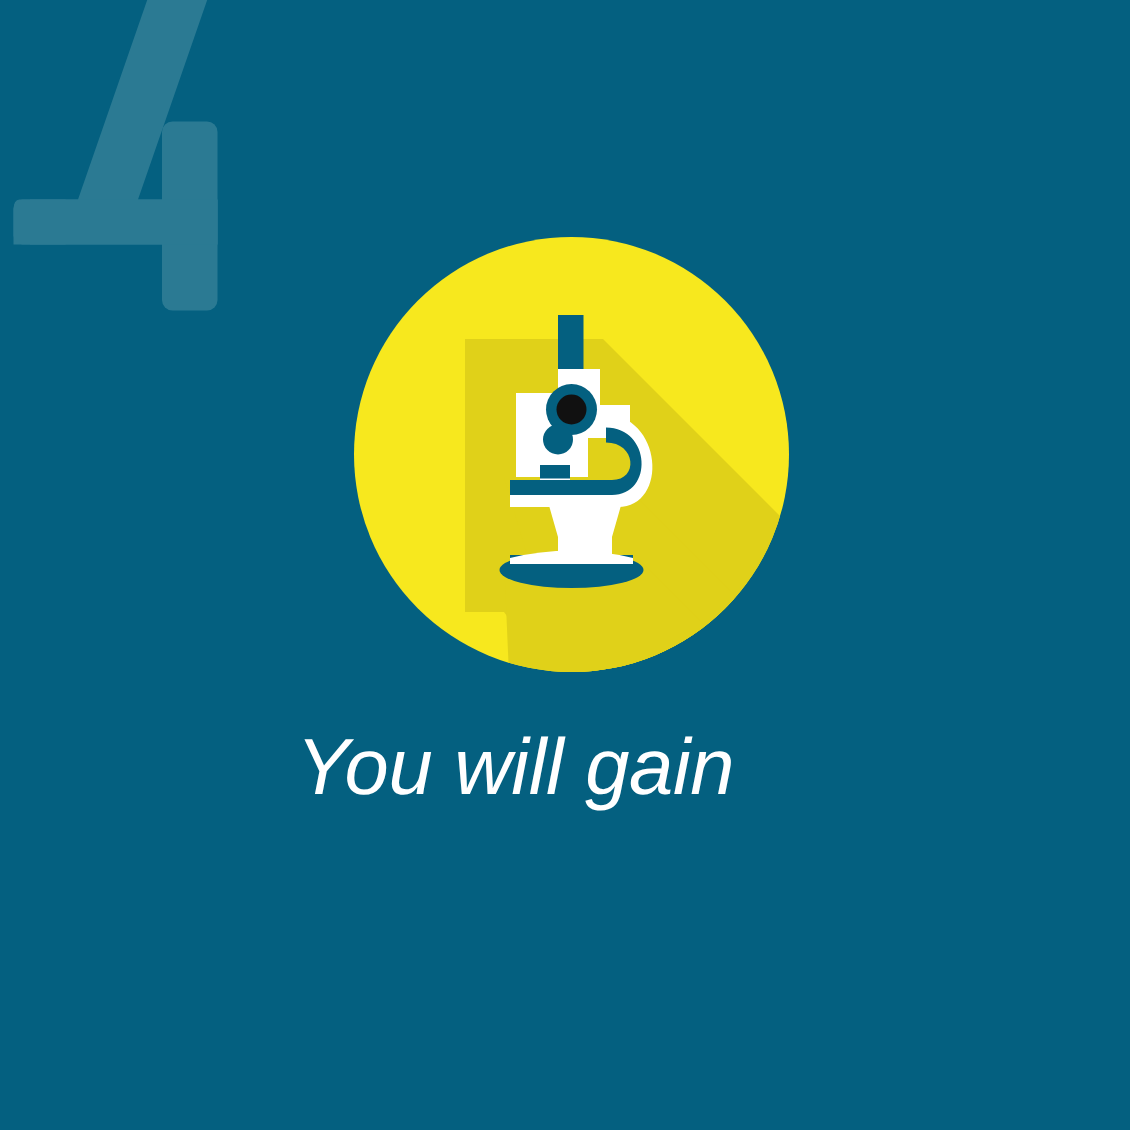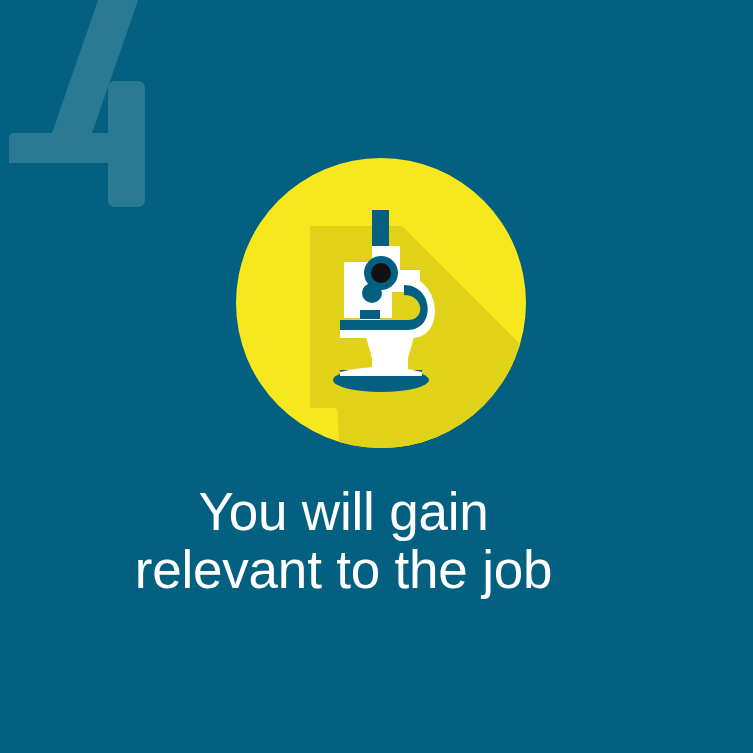--- a/index.html
+++ b/index.html
@@ -51,20 +51,21 @@
     left: 0;
     top: 483px;
     width: 687px;
     text-align: center;
     color: #ffffff;
     font-family: "Liberation Sans", sans-serif;
     font-size: 53px;
     line-height: 58px;
     font-weight: 400;
     letter-spacing: -0.2px;
+    font-style: italic;
   }
   #caption-block .caption-line {
     display: block;
     white-space: pre;
   }
 </style>
 </head>
 <body>
 
 <div id="infographic-card" style="background: rgb(4, 96, 128);">
@@ -153,16 +154,15 @@
 
         <ellipse cx="145" cy="222" rx="48" ry="12" fill="#046080"></ellipse>
         <rect x="104" y="212" width="82" height="10" fill="#046080"></rect>
         <path d="M 104 214 Q 145 204 186 214 L 186 218 L 104 218 Z" fill="#FFFFFF"></path>
       </g>
     </svg>
   </div>
 
   <div id="caption-block" style="color: rgb(255, 255, 255);">
     <span class="caption-line">You will gain</span>
-    <span class="caption-line">relevant to the job</span>
   </div>
 
 </div>
 
 </body></html>

